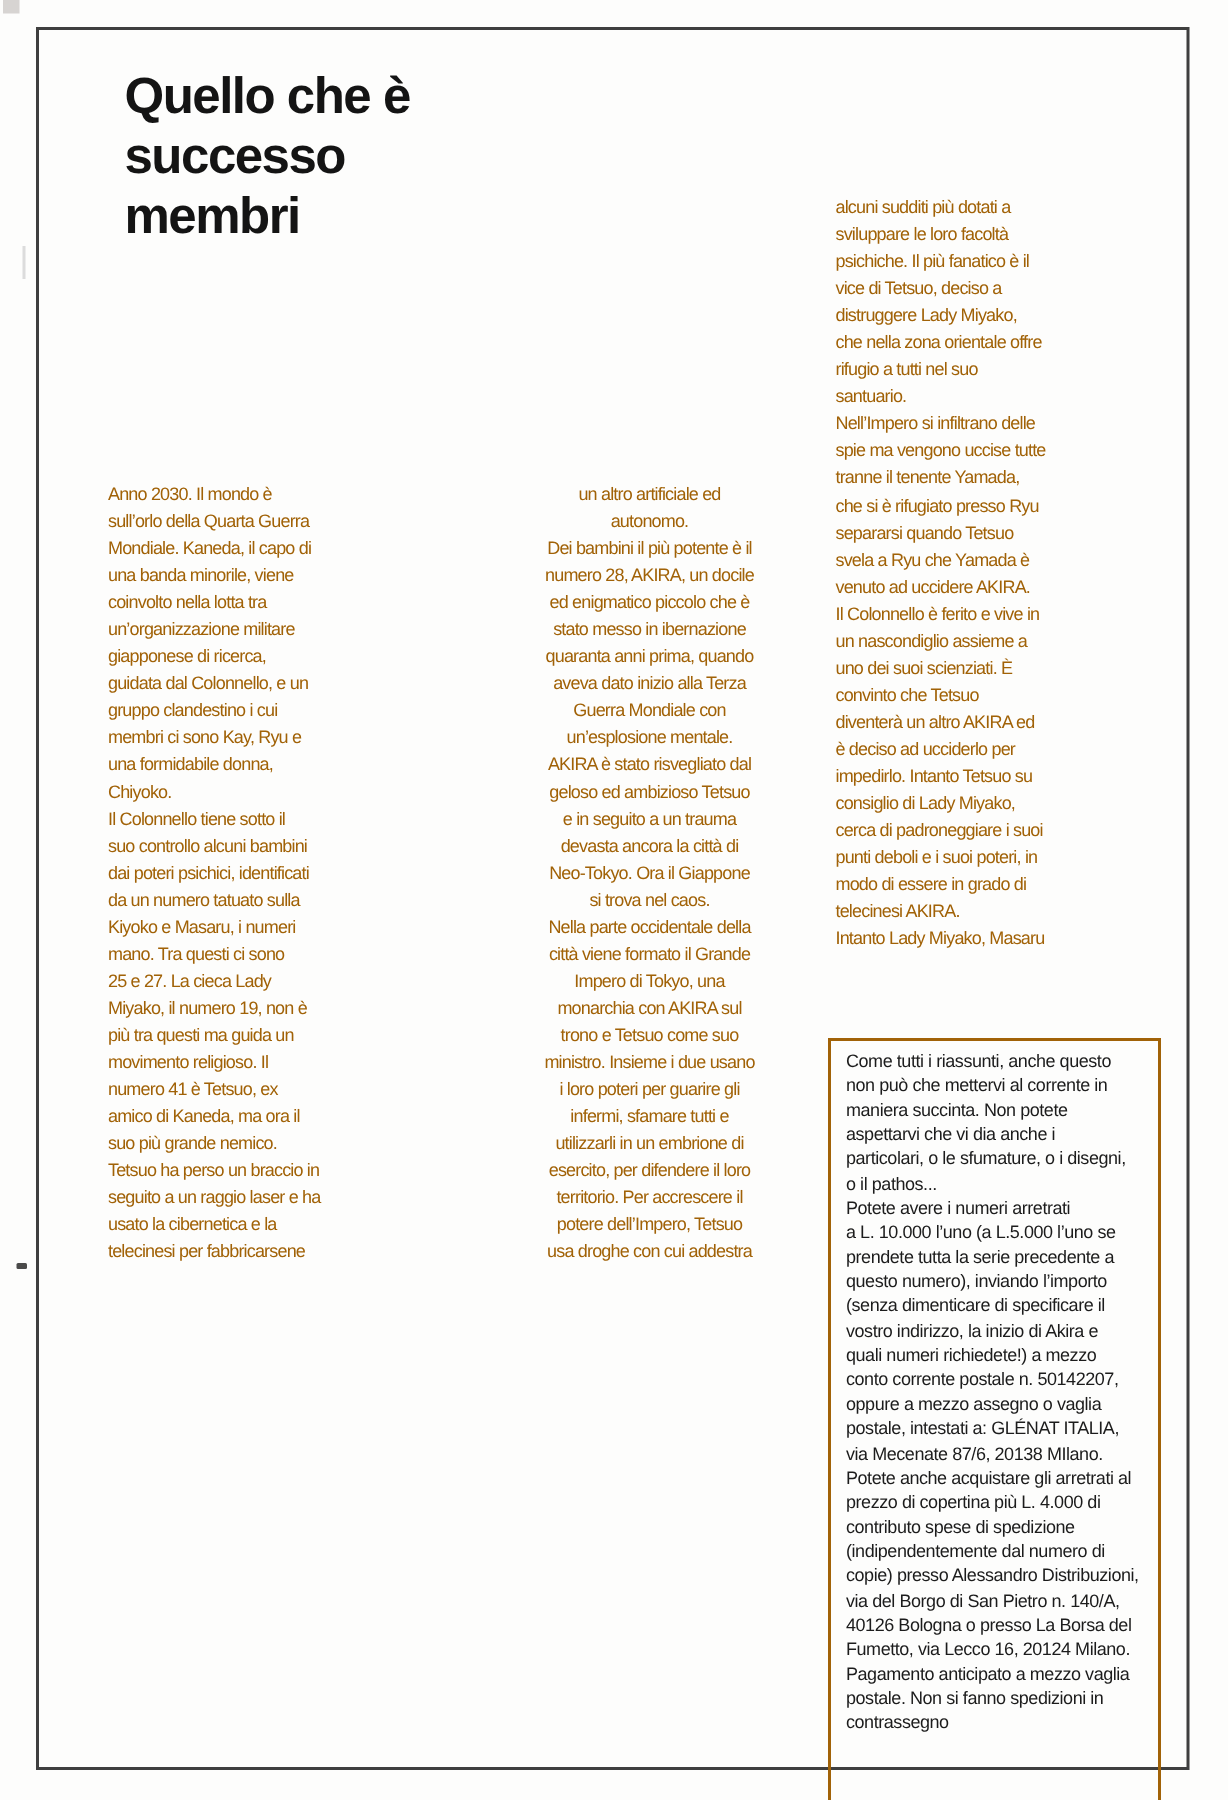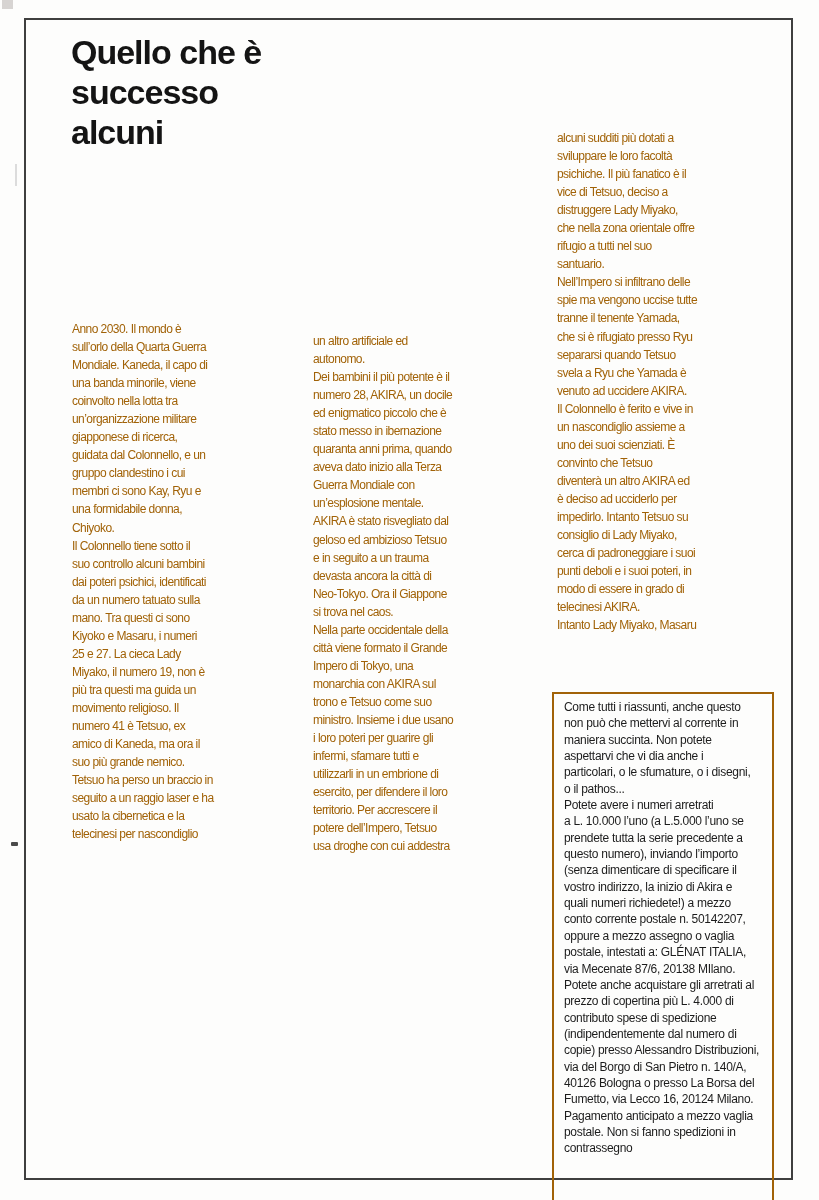--- a/index.html
+++ b/index.html
@@ -15,38 +15,38 @@
   .frame {
     position: absolute;
     left: 24px; top: 18px;
     width: 769px; height: 1162px;
     border: 2px solid #3f3f3f;
     box-sizing: border-box;
   }
   .title {
     position: absolute;
     left: 71px; top: 32px;
-    margin: 0;
+    margin: 12px;
     font-size: 34px;
     line-height: 40px;
     font-weight: bold;
     letter-spacing: -1px;
     color: #141414;
     white-space: nowrap;
   }
   .col {
     position: absolute;
     font-size: 12px;
     line-height: 18.05px;
     letter-spacing: -0.55px;
     color: #a16207;
   }
   .col .tl { white-space: nowrap; }
   .col1 { left: 72px;  top: 320px; width: 240px; }
-  .col2 { left: 313px; top: 332px; width: 240px; }
+  .col2 { left: 313px; top: 320px; width: 240px; text-align: center; }
   .col3 { left: 557px; top: 129px; width: 236px; }
   .b { font-weight: normal; }
   .info-box {
     position: absolute;
     left: 552px; top: 692px;
     width: 222px; height: 612px;
     border: 2px solid #a16207;
     box-sizing: border-box;
     padding: 5px 2px 0 10px;
     font-size: 12px;
@@ -82,53 +82,53 @@
 <div class="page">
   <div class="corner-smudge"></div>
   <div class="margin-tick"></div>
   <div class="margin-dash"></div>
 
   <div class="frame"></div>
 
   <h1 class="title">
       <div class="tl"><span>Quello che è</span></div>
       <div class="tl"><span>successo</span></div>
-      <div class="tl"><span>alcuni</span></div>
+      <div class="tl"><span>membri</span></div>
     </h1>
 
   <div class="col col1">
       <div class="tl"><span>Anno 2030. Il mondo è</span></div>
       <div class="tl"><span>sull’orlo della Quarta Guerra</span></div>
       <div class="tl"><span>Mondiale. </span><span class="b">Kaneda</span><span>, il capo di</span></div>
       <div class="tl"><span>una banda minorile, viene</span></div>
       <div class="tl"><span>coinvolto nella lotta tra</span></div>
       <div class="tl"><span>un’organizzazione militare</span></div>
       <div class="tl"><span>giapponese di ricerca,</span></div>
       <div class="tl"><span>guidata dal </span><span class="b">Colonnello</span><span>, e un</span></div>
       <div class="tl"><span>gruppo clandestino i cui</span></div>
       <div class="tl"><span>membri ci sono </span><span class="b">Kay</span><span>, </span><span class="b">Ryu</span><span> e</span></div>
       <div class="tl"><span>una formidabile donna,</span></div>
       <div class="tl"><span class="b">Chiyoko</span><span>.</span></div>
       <div class="tl"><span>Il </span><span class="b">Colonnello</span><span> tiene sotto il</span></div>
       <div class="tl"><span>suo controllo alcuni bambini</span></div>
       <div class="tl"><span>dai poteri psichici, identificati</span></div>
       <div class="tl"><span>da un numero tatuato sulla</span></div>
+      <div class="tl"><span class="b">Kiyoko</span><span> e </span><span class="b">Masaru</span><span>, i numeri</span></div>
       <div class="tl"><span>mano. Tra questi ci sono</span></div>
-      <div class="tl"><span class="b">Kiyoko</span><span> e </span><span class="b">Masaru</span><span>, i numeri</span></div>
       <div class="tl"><span>25 e 27. La cieca </span><span class="b">Lady</span></div>
       <div class="tl"><span class="b">Miyako</span><span>, il numero 19, non è</span></div>
       <div class="tl"><span>più tra questi ma guida un</span></div>
       <div class="tl"><span>movimento religioso. Il</span></div>
       <div class="tl"><span>numero 41 è </span><span class="b">Tetsuo</span><span>, ex</span></div>
       <div class="tl"><span>amico di </span><span class="b">Kaneda</span><span>, ma ora il</span></div>
       <div class="tl"><span>suo più grande nemico.</span></div>
       <div class="tl"><span class="b">Tetsuo</span><span> ha perso un braccio in</span></div>
       <div class="tl"><span>seguito a un raggio laser e ha</span></div>
       <div class="tl"><span>usato la cibernetica e la</span></div>
-      <div class="tl"><span>telecinesi per nascondiglio</span></div>
+      <div class="tl"><span>telecinesi per fabbricarsene</span></div>
     </div>
   <div class="col col2">
       <div class="tl"><span>un altro artificiale ed</span></div>
       <div class="tl"><span>autonomo.</span></div>
       <div class="tl"><span>Dei bambini il più potente è il</span></div>
       <div class="tl"><span>numero 28, </span><span class="b">AKIRA</span><span>, un docile</span></div>
       <div class="tl"><span>ed enigmatico piccolo che è</span></div>
       <div class="tl"><span>stato messo in ibernazione</span></div>
       <div class="tl"><span>quaranta anni prima, quando</span></div>
       <div class="tl"><span>aveva dato inizio alla Terza</span></div>

